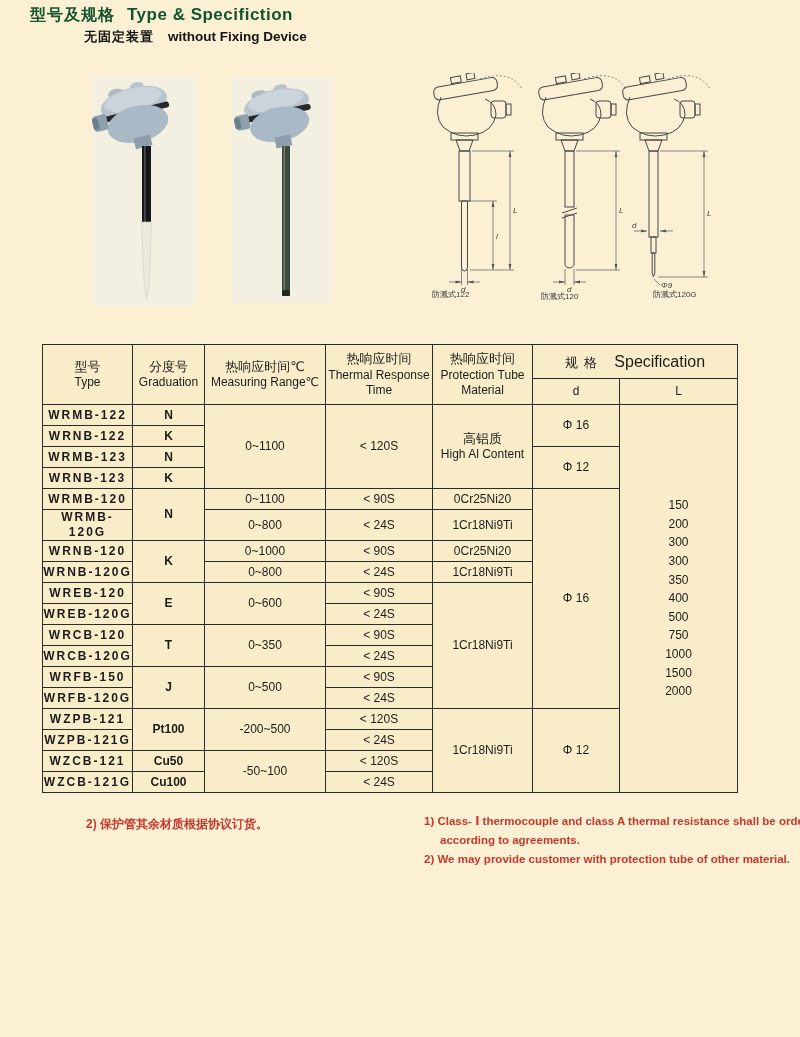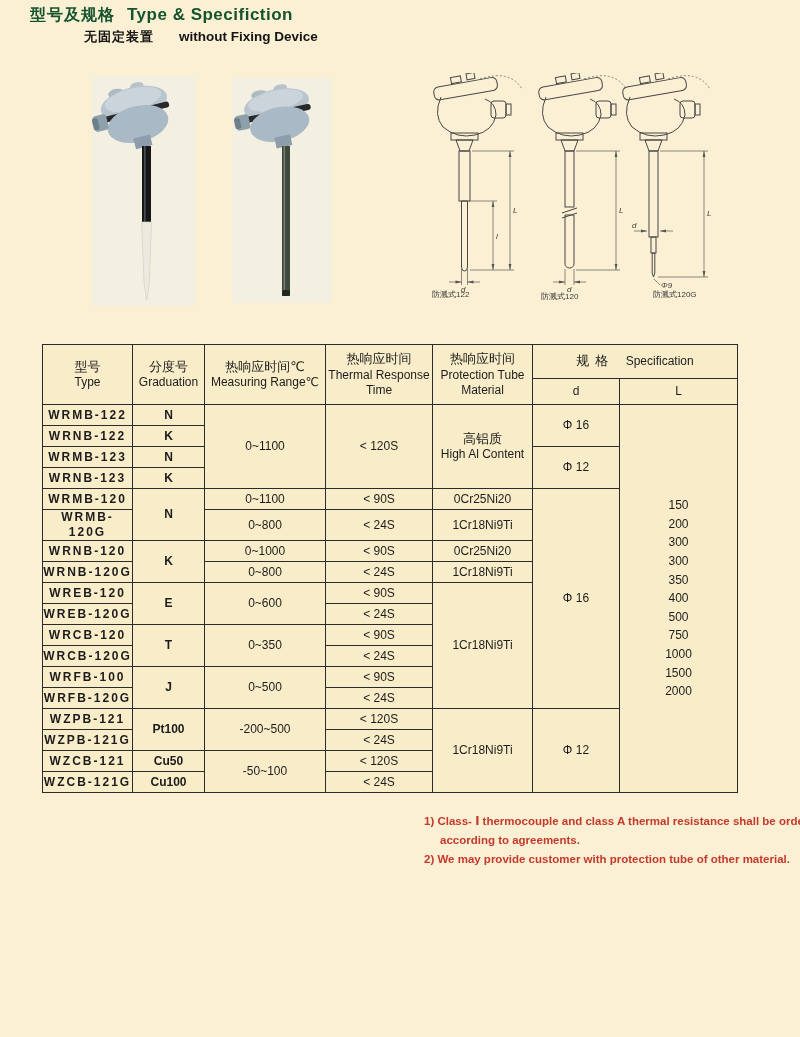--- a/index.html
+++ b/index.html
@@ -5,35 +5,35 @@
   html,body{margin:0;padding:0;background:#fbf0d3;}
   .page{position:relative;width:800px;height:1037px;background:#fbf0d3;overflow:hidden;
         font-family:"Liberation Sans","DejaVu Sans",sans-serif;color:#1c1c1c;}
   .abs{position:absolute;}
 
   
   .title{left:30px;top:5px;font-weight:bold;color:#14532d;white-space:nowrap;}
   .title .zh{font-size:16px;letter-spacing:1px;margin-right:12px;}
   .title .en{font-size:17px;letter-spacing:.5px;}
   .subtitle{left:84px;top:27px;font-weight:bold;color:#141414;white-space:nowrap;}
-  .subtitle .zh{font-size:13px;letter-spacing:1px;margin-right:25px;}
+  .subtitle .zh{font-size:13px;letter-spacing:1px;margin-right:14px;}
   .subtitle .en{font-size:13.5px;}
 
   
   table.spec{position:absolute;left:42px;top:344px;width:695px;border-collapse:collapse;
              table-layout:fixed;background:#f9edc9;}
   .spec td{border:1px solid #2b2b2b;text-align:center;vertical-align:middle;
            font-size:12px;line-height:1.25;padding:0;}
   .spec tr.body{height:21px;}
   .spec tr.h1{height:34px;padding-left:36px;}
   .spec tr.h2{height:26px;}
   .hd .zh{font-size:13px;display:block;}
   .hd .en{font-size:12px;display:block;}
   .hd-inline .zh{font-size:13px;letter-spacing:6px;margin-right:8px;}
-  .hd-inline .en{font-size:12px;letter-spacing:0;text-align:right;}
+  .hd-inline .en{font-size:16px;letter-spacing:0;text-align:right;}
   .model{letter-spacing:2px;font-weight:600;font-size:11.5px;}
   .grad{font-weight:600;}
   .lcell div{line-height:18.6px;font-size:12px;}
   .mat .zh{display:block;font-size:13px;}
   .mat .en{display:block;font-size:12px;}
 
   
   .notes-zh{left:86px;top:814px;color:#c4392e;font-size:12px;line-height:21px;font-weight:600;white-space:nowrap;}
   .notes-en{left:424px;top:812px;color:#c4392e;font-size:11.5px;line-height:19px;font-weight:600;white-space:nowrap;}
   .notes-en .indent{padding-left:16px;}
@@ -337,21 +337,21 @@
           <td class="model">WRCB-120</td>
         <td rowspan="2" class="grad">T</td>
         <td rowspan="2">0~350</td>
         <td>&lt; 90S</td>
         </tr>
       <tr class="body">
           <td class="model">WRCB-120G</td>
         <td>&lt; 24S</td>
         </tr>
       <tr class="body">
-          <td class="model">WRFB-100</td>
+          <td class="model">WRFB-150</td>
         <td rowspan="2" class="grad">J</td>
         <td rowspan="2">0~500</td>
         <td>&lt; 90S</td>
         </tr>
       <tr class="body">
           <td class="model">WRFB-120G</td>
         <td>&lt; 24S</td>
         </tr>
 
       <tr class="body">
@@ -374,20 +374,21 @@
         </tr>
       <tr class="body">
           <td class="model">WZCB-121G</td>
         <td class="grad">Cu100</td>
         <td>&lt; 24S</td>
         </tr>
     </tbody>
   </table>
 
   <div class="abs notes-zh">
+    <div>2) 保护管其余材质根据协议订货。</div>
   </div>
   <div class="abs notes-en">
     <div>1) Class- Ⅰ thermocouple and class A thermal resistance shall be ordered</div>
     <div class="indent">according to agreements.</div>
     <div>2) We may provide customer with protection tube of other material.</div>
   </div>
 
 </div>
 
 </body></html>

